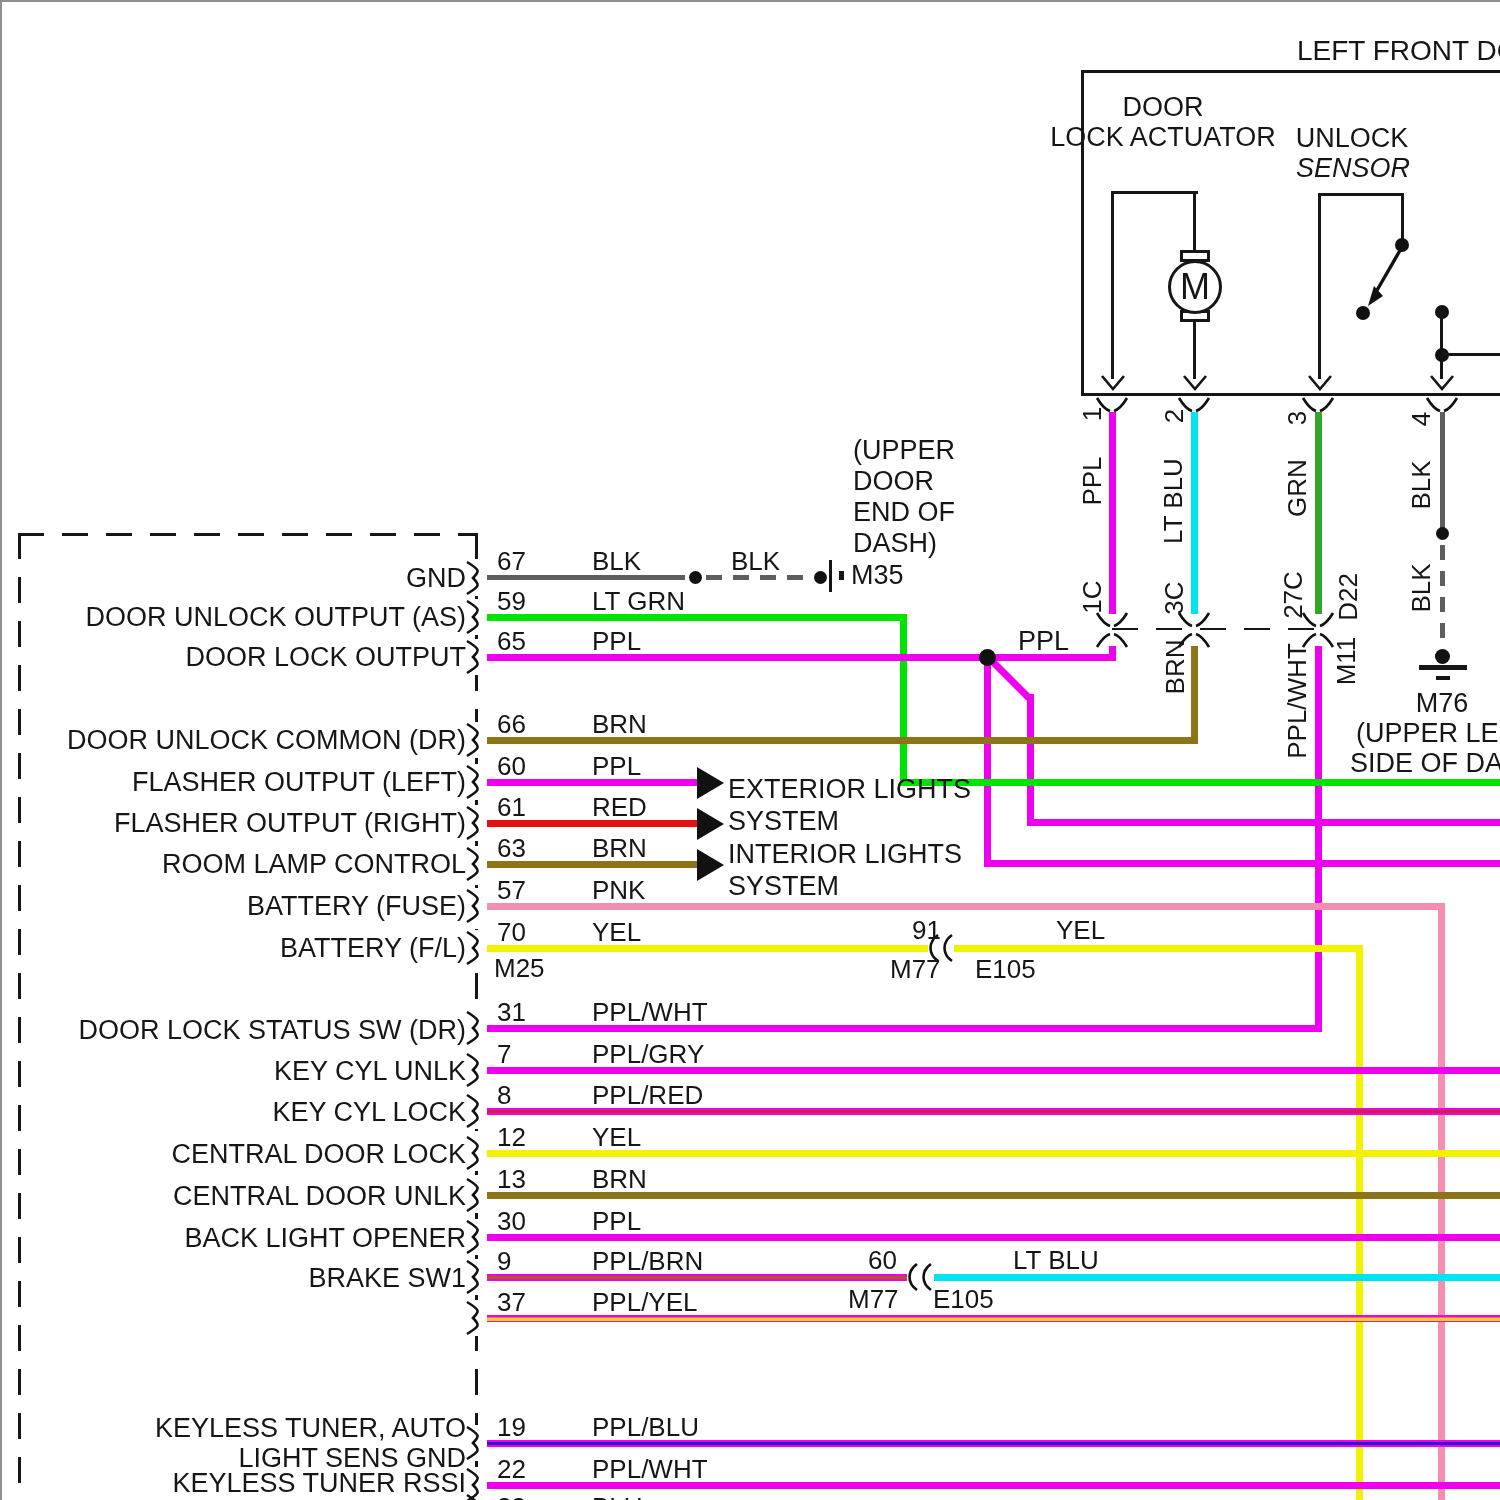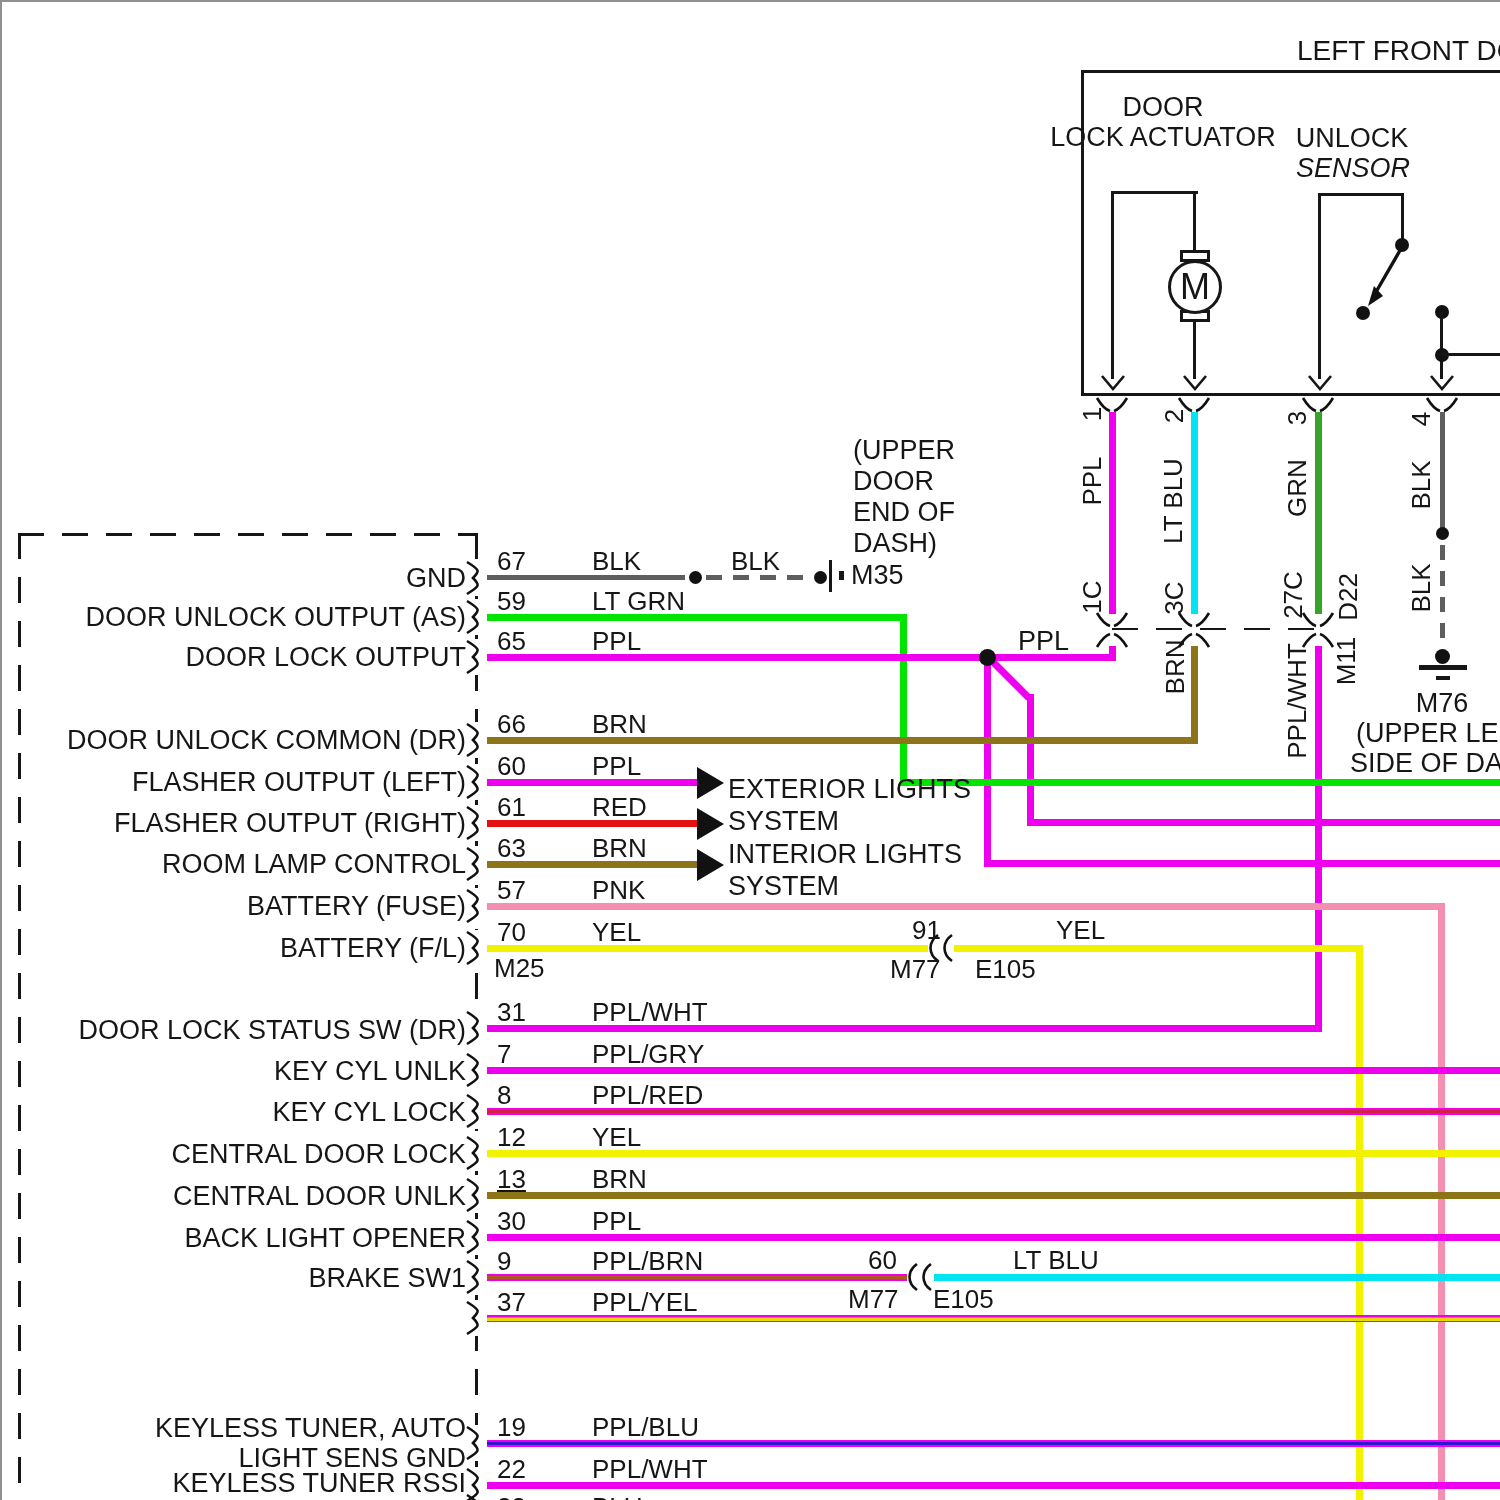--- a/index.html
+++ b/index.html
@@ -326,21 +326,21 @@
   <div class="t t26" style="left:497px;top:709px;">66</div>
   <div class="t t26" style="left:497px;top:751px;">60</div>
   <div class="t t26" style="left:497px;top:792px;">61</div>
   <div class="t t26" style="left:497px;top:833px;">63</div>
   <div class="t t26" style="left:497px;top:875px;">57</div>
   <div class="t t26" style="left:497px;top:917px;">70</div>
   <div class="t t26" style="left:497px;top:997px;">31</div>
   <div class="t t26" style="left:497px;top:1039px;">7</div>
   <div class="t t26" style="left:497px;top:1080px;">8</div>
   <div class="t t26" style="left:497px;top:1122px;">12</div>
-  <div class="t t26" style="left:497px;top:1164px;text-decoration:underline;">13</div>
+  <div class="t t26" style="left:497px;top:1164px;">13</div>
   <div class="t t26" style="left:497px;top:1206px;">30</div>
   <div class="t t26" style="left:497px;top:1246px;">9</div>
   <div class="t t26" style="left:497px;top:1287px;">37</div>
   <div class="t t26" style="left:497px;top:1412px;">19</div>
   <div class="t t26" style="left:497px;top:1454px;">22</div>
 
   <div class="t t26" style="left:592px;top:546px;">BLK</div>
   <div class="t t26" style="left:731px;top:546px;">BLK</div>
   <div class="t t26" style="left:592px;top:586px;">LT GRN</div>
   <div class="t t26" style="left:592px;top:626px;">PPL</div>

